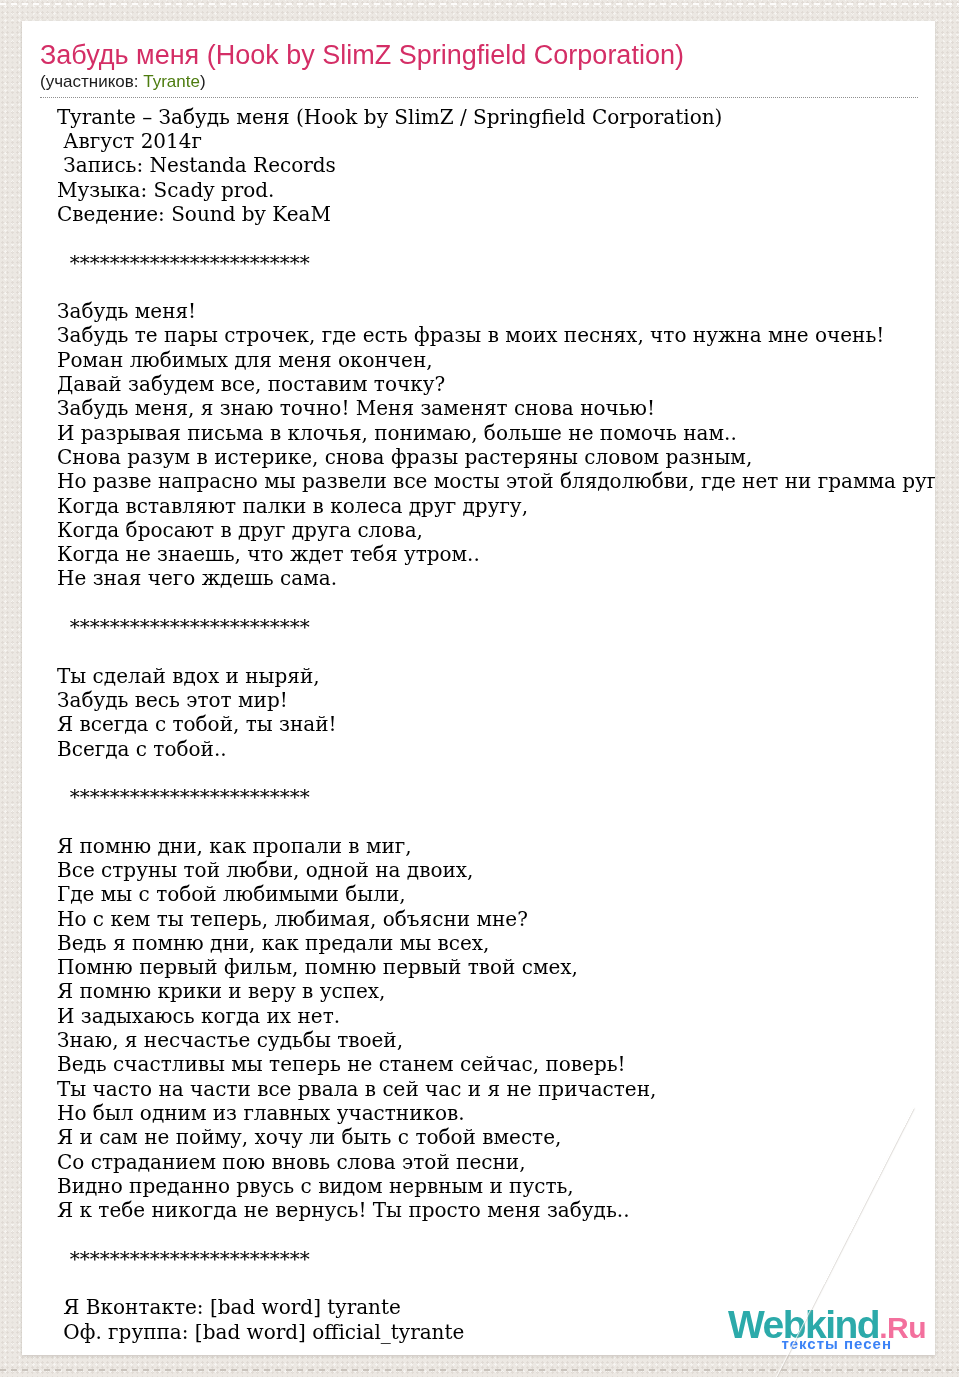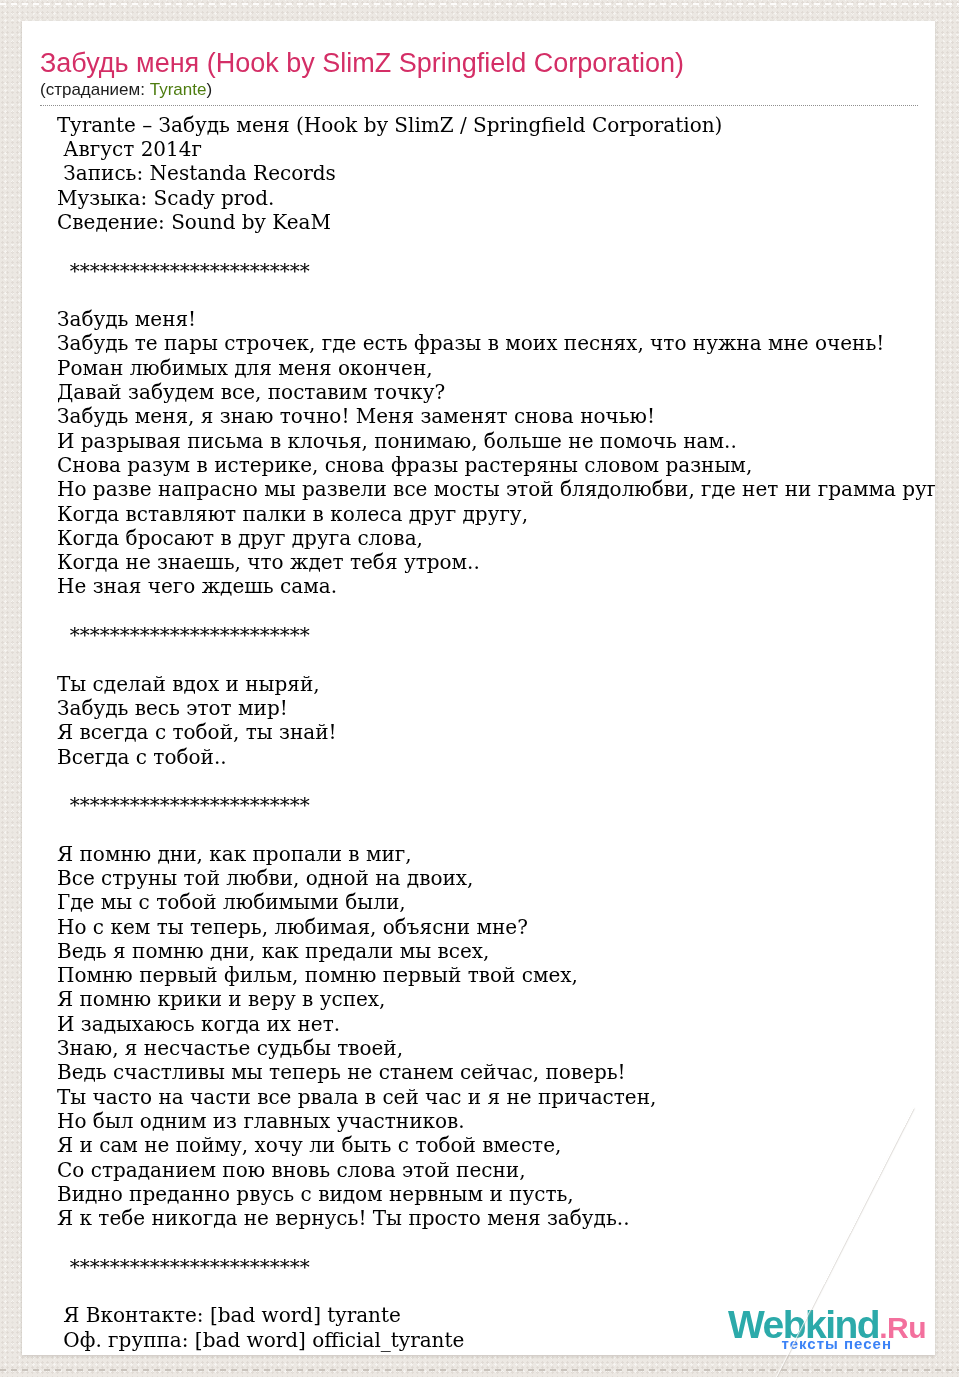--- a/index.html
+++ b/index.html
@@ -21,21 +21,21 @@
   .seam.bottom { top:1369px; }
   .crease { position:absolute; width:1px; height:330px; right:120px; top:1090px;
     transform:rotate(27deg); background:rgba(255,255,255,.8);
     box-shadow:1px 0 1px rgba(180,172,163,.5); }
   .card {
     position:absolute; left:22px; top:21px; width:913px; height:1334px;
     background:#ffffff;
     box-shadow:0 1px 3px rgba(90,80,70,.25);
     overflow:hidden;
   }
-  .header { margin:16px 17px 0 18px; padding-top:11px; padding-bottom:5px;
+  .header { margin:8px 17px 0 18px; padding-top:11px; padding-bottom:5px;
     border-bottom:1px dotted #8f8f8f; }
   h1.song-title { font-size:27px; line-height:1.12; font-weight:400; color:#d42e66; letter-spacing:0; }
   .artist-line { font-size:17px; line-height:1.15; color:#1c1c1c; padding-top:2px; }
   .artist-line a { color:#4d7c0f; text-decoration:none; cursor:pointer; }
   pre.lyrics {
     margin:7px 0 0 35px;
     font-family:"DejaVu Serif", serif;
     font-size:20px; line-height:24.3px;
     color:#000; white-space:pre;
   }
@@ -46,21 +46,21 @@
   .logo-tag { color:#3b82f6; font-size:15px; letter-spacing:1px; margin-top:-8px; padding-right:34px; }
 </style>
 </head>
 <body>
 
 <div class="seam top"></div>
 
 <div class="card">
   <div class="header">
     <h1 class="song-title">Забудь меня (Hook by SlimZ Springfield Corporation)</h1>
-    <div class="artist-line"><span>(страданием: </span><a>Tyrante</a><span>)</span></div>
+    <div class="artist-line"><span>(участников: </span><a>Tyrante</a><span>)</span></div>
   </div>
 
   <pre class="lyrics">Tyrante – Забудь меня (Hook by SlimZ / Springfield Corporation)
  Август 2014г
  Запись: Nestanda Records
 Музыка: Scady prod.
 Сведение: Sound by KeaM
 
   ************************
 

